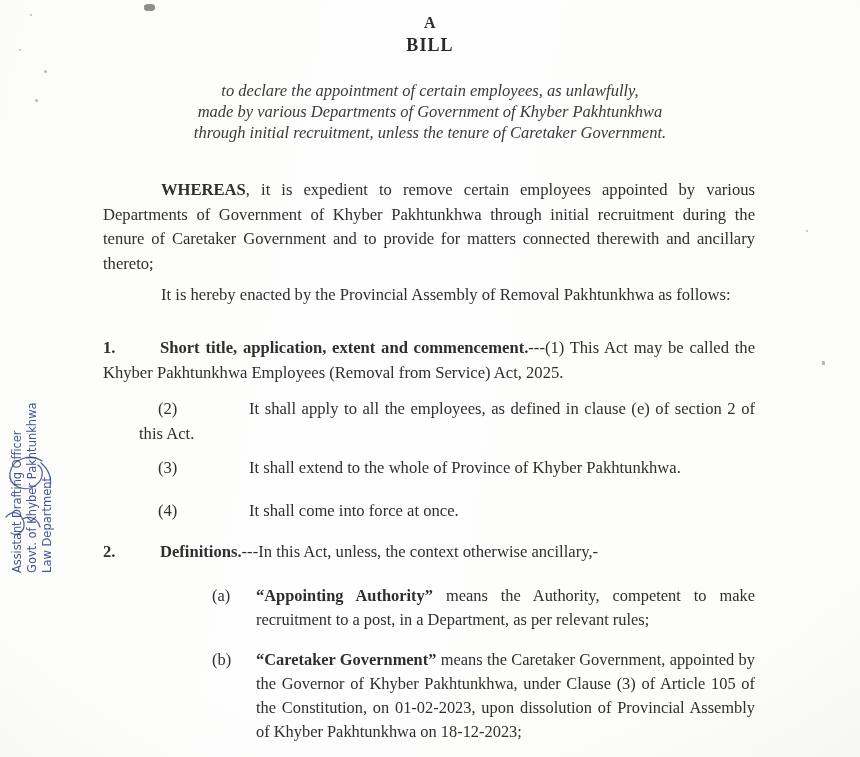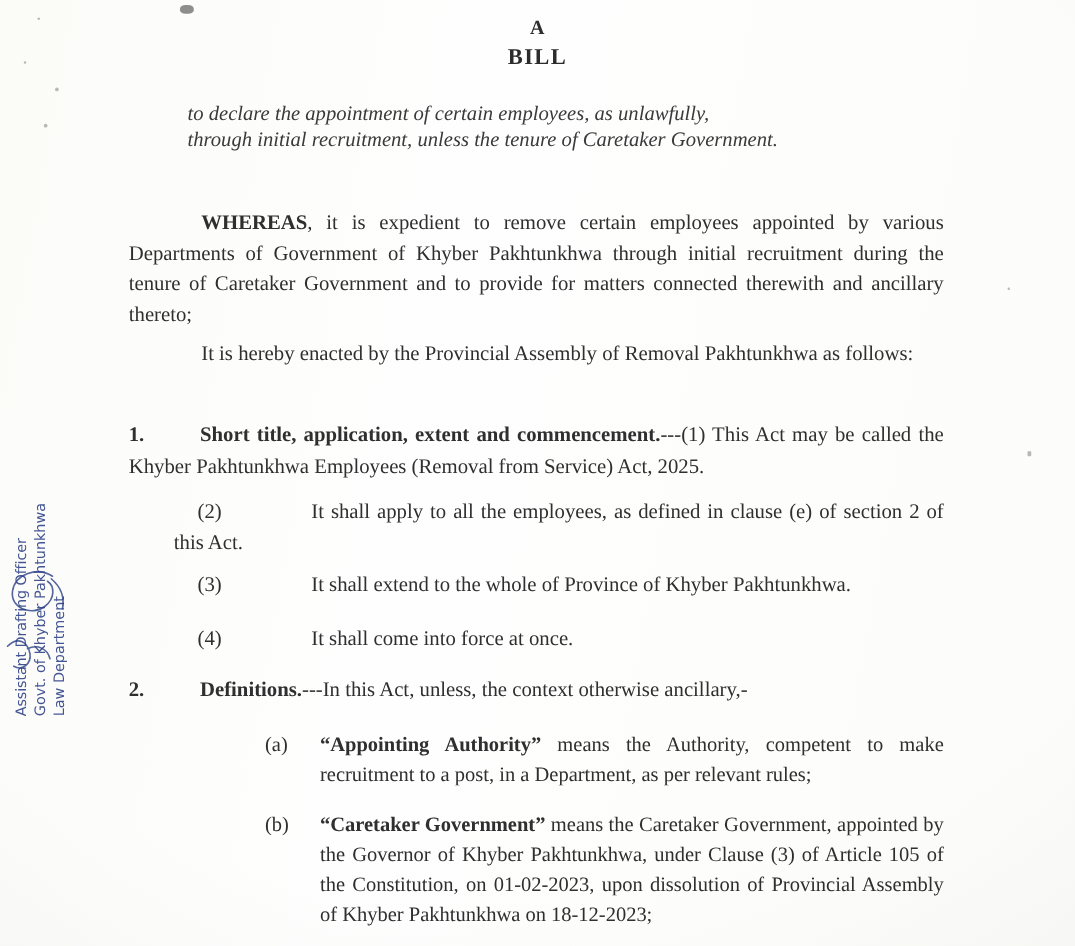--- a/index.html
+++ b/index.html
@@ -49,38 +49,39 @@
     letter-spacing: 1.1px;
     color: #2b2b2b;
   }
 
   
   .preamble {
     position: absolute;
     top: 80px;
     left: 150px;
     width: 560px;
-    text-align: left;
+    text-align: center;
     font-style: italic;
     font-size: 16.5px;
     line-height: 21px;
     color: #3a3a3a;
   }
   .preamble .ln { display: block; white-space: nowrap; }
 
   
   .para {
     position: absolute;
     left: 103px;
     width: 652px;
     font-size: 16.6px;
     line-height: 24.5px;
     text-align: justify;
     text-justify: inter-word;
     color: #2f2f2f;
+    margin-top: 12px;
   }
   .para.ind { text-indent: 58px; }
   .b { font-weight: bold; }
 
   
   .sec {
     position: absolute;
     left: 103px;
     width: 652px;
     font-size: 16.6px;
@@ -169,20 +170,21 @@
     <div class="speck" style="left:806px; top:230px; width:2px; height:2px;"></div>
   </div>
 
   <div class="content">
 
     <div class="head-a">A</div>
     <div class="head-bill">BILL</div>
 
     <div class="preamble">
       <span class="ln">to declare the appointment of certain employees, as unlawfully,</span>
+      <span class="ln">made by various Departments of Government of Khyber Pakhtunkhwa</span>
       <span class="ln">through initial recruitment, unless the tenure of Caretaker Government.</span>
     </div>
 
     <div class="para ind" style="top:166px;"><span class="b">WHEREAS</span><span>, it is expedient to remove certain employees appointed by various Departments of Government of Khyber Pakhtunkhwa through initial recruitment during the tenure of Caretaker Government and to provide for matters connected therewith and ancillary thereto;</span></div>
 
     <div class="para ind" style="top:271px;">It is hereby enacted by the Provincial Assembly of Removal Pakhtunkhwa as follows:</div>
 
     <div class="sec" style="top:336px;">
       <span class="num">1.</span>
       <span class="body firstind"><span class="b">Short title, application, extent and commencement.</span><span>---</span><span>(1) This Act may be called the Khyber Pakhtunkhwa Employees (Removal from Service) Act, 2025.</span></span>

